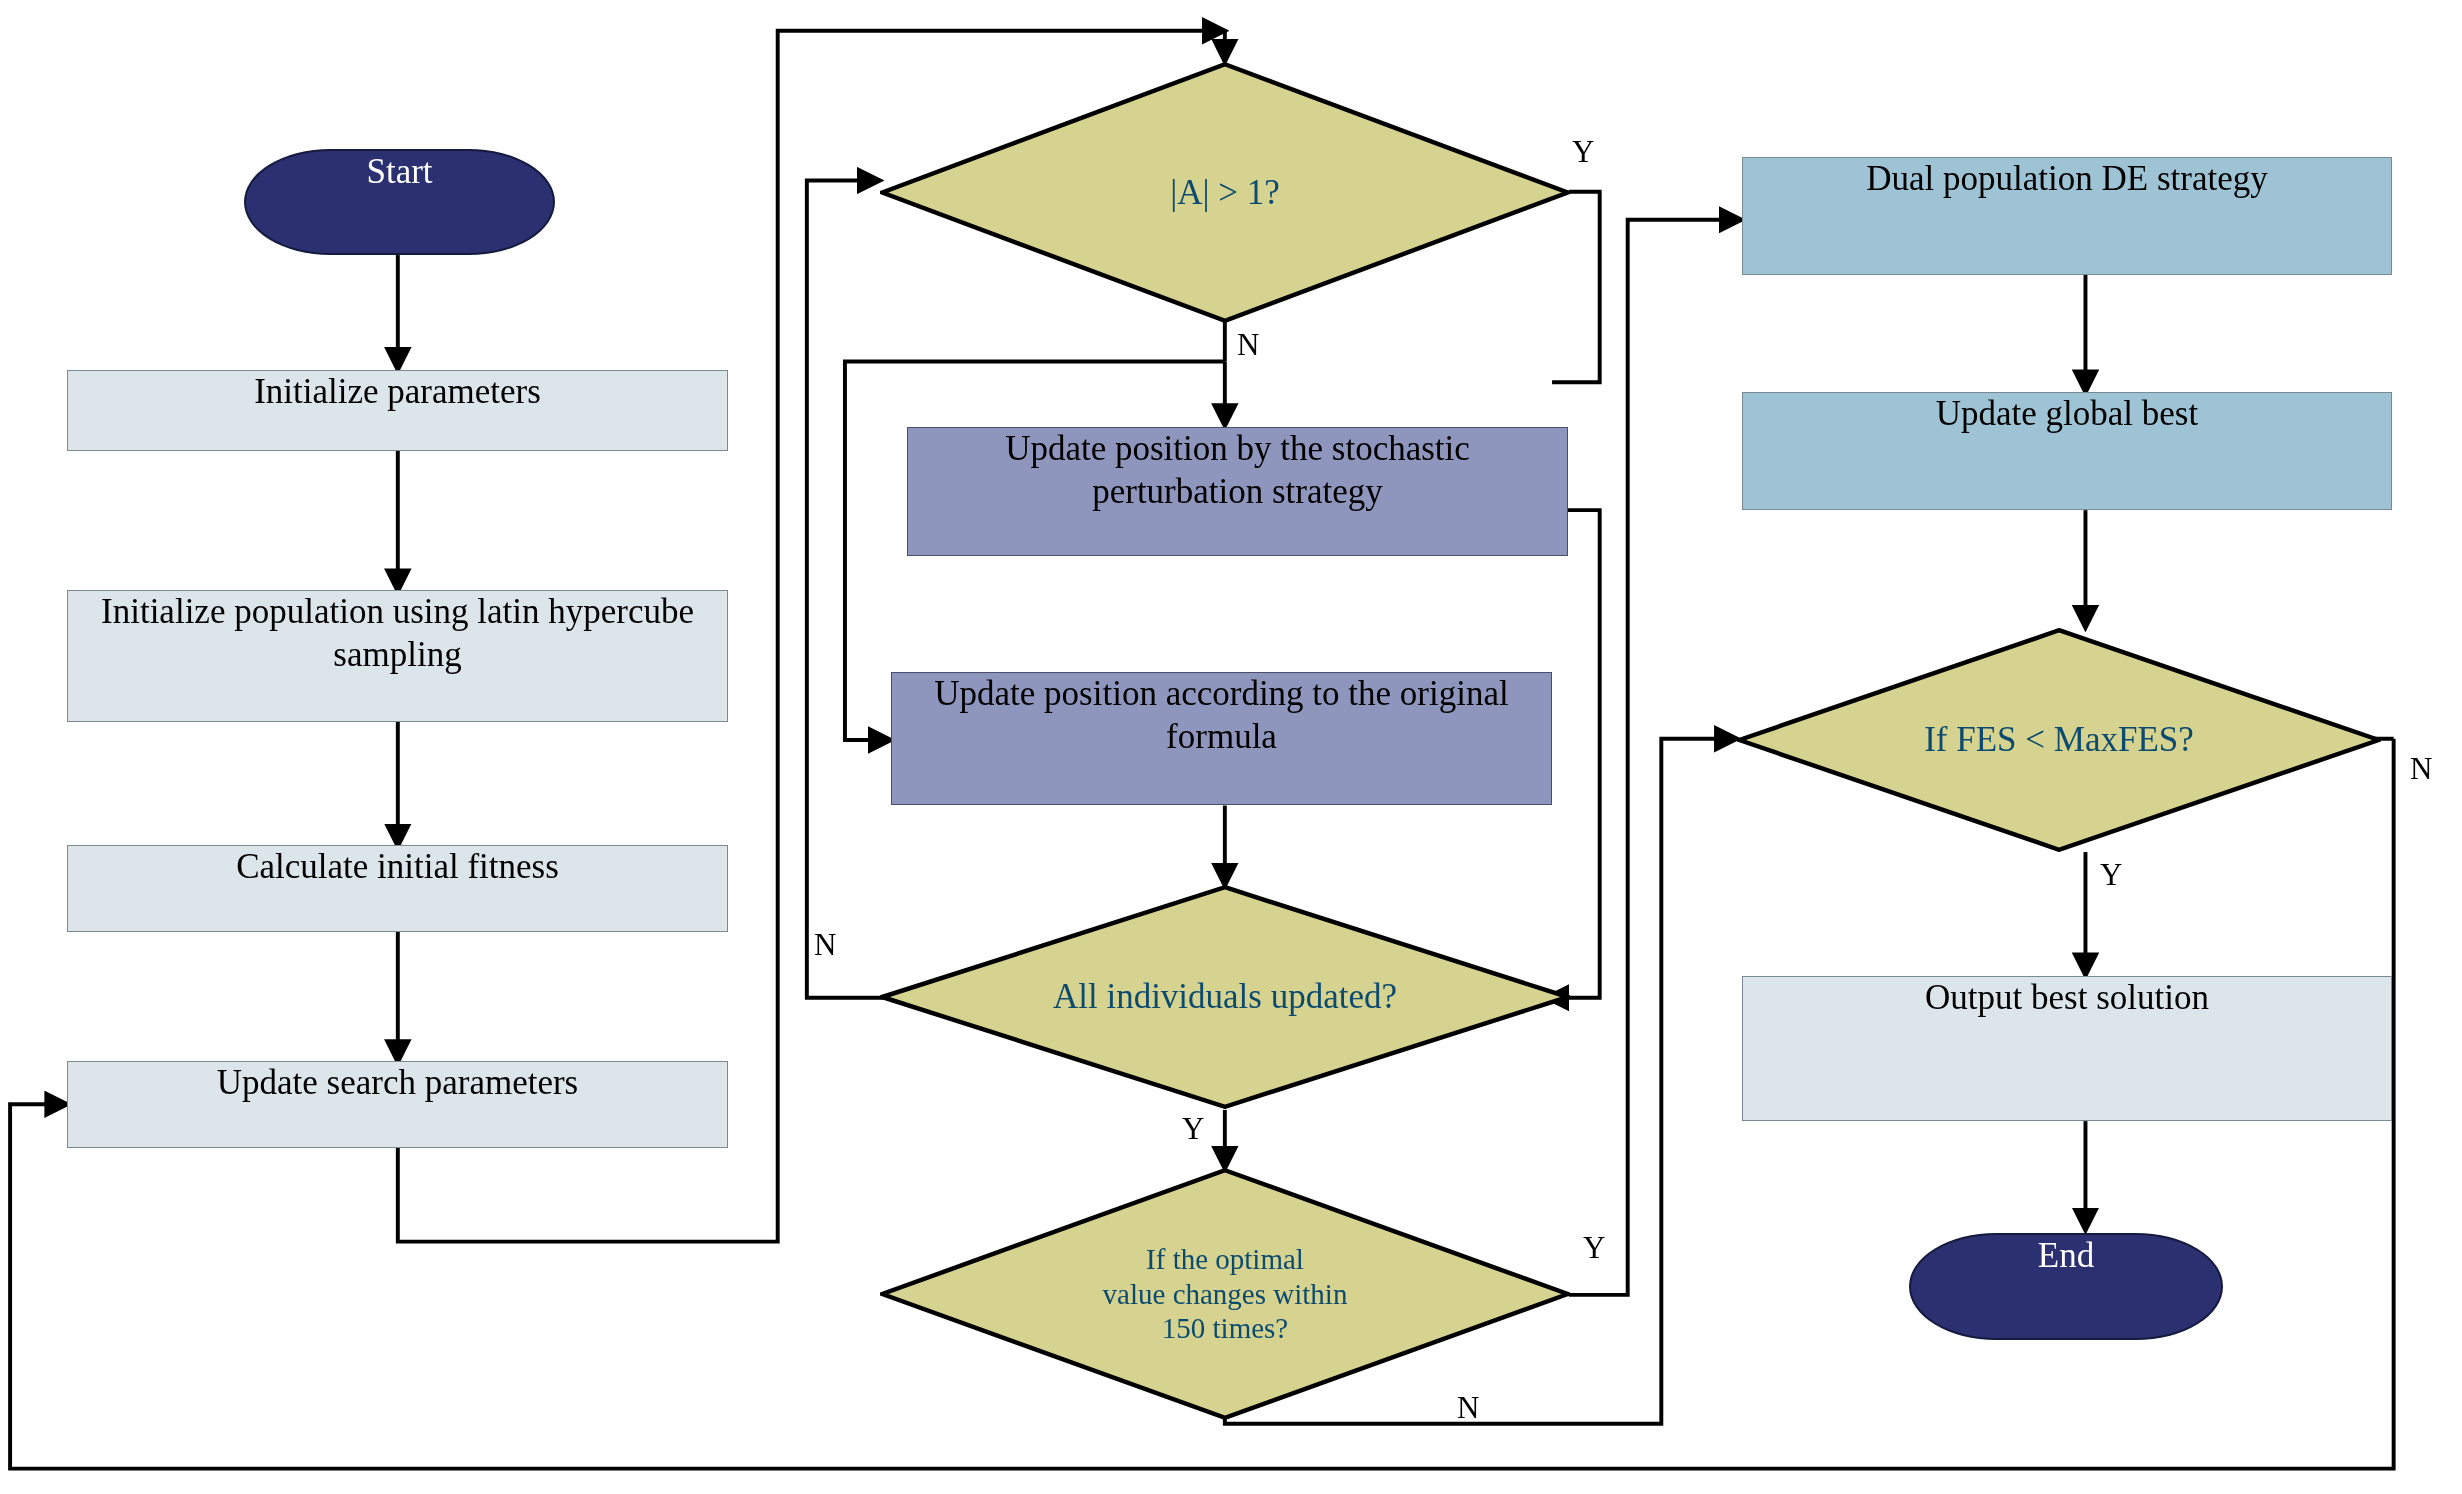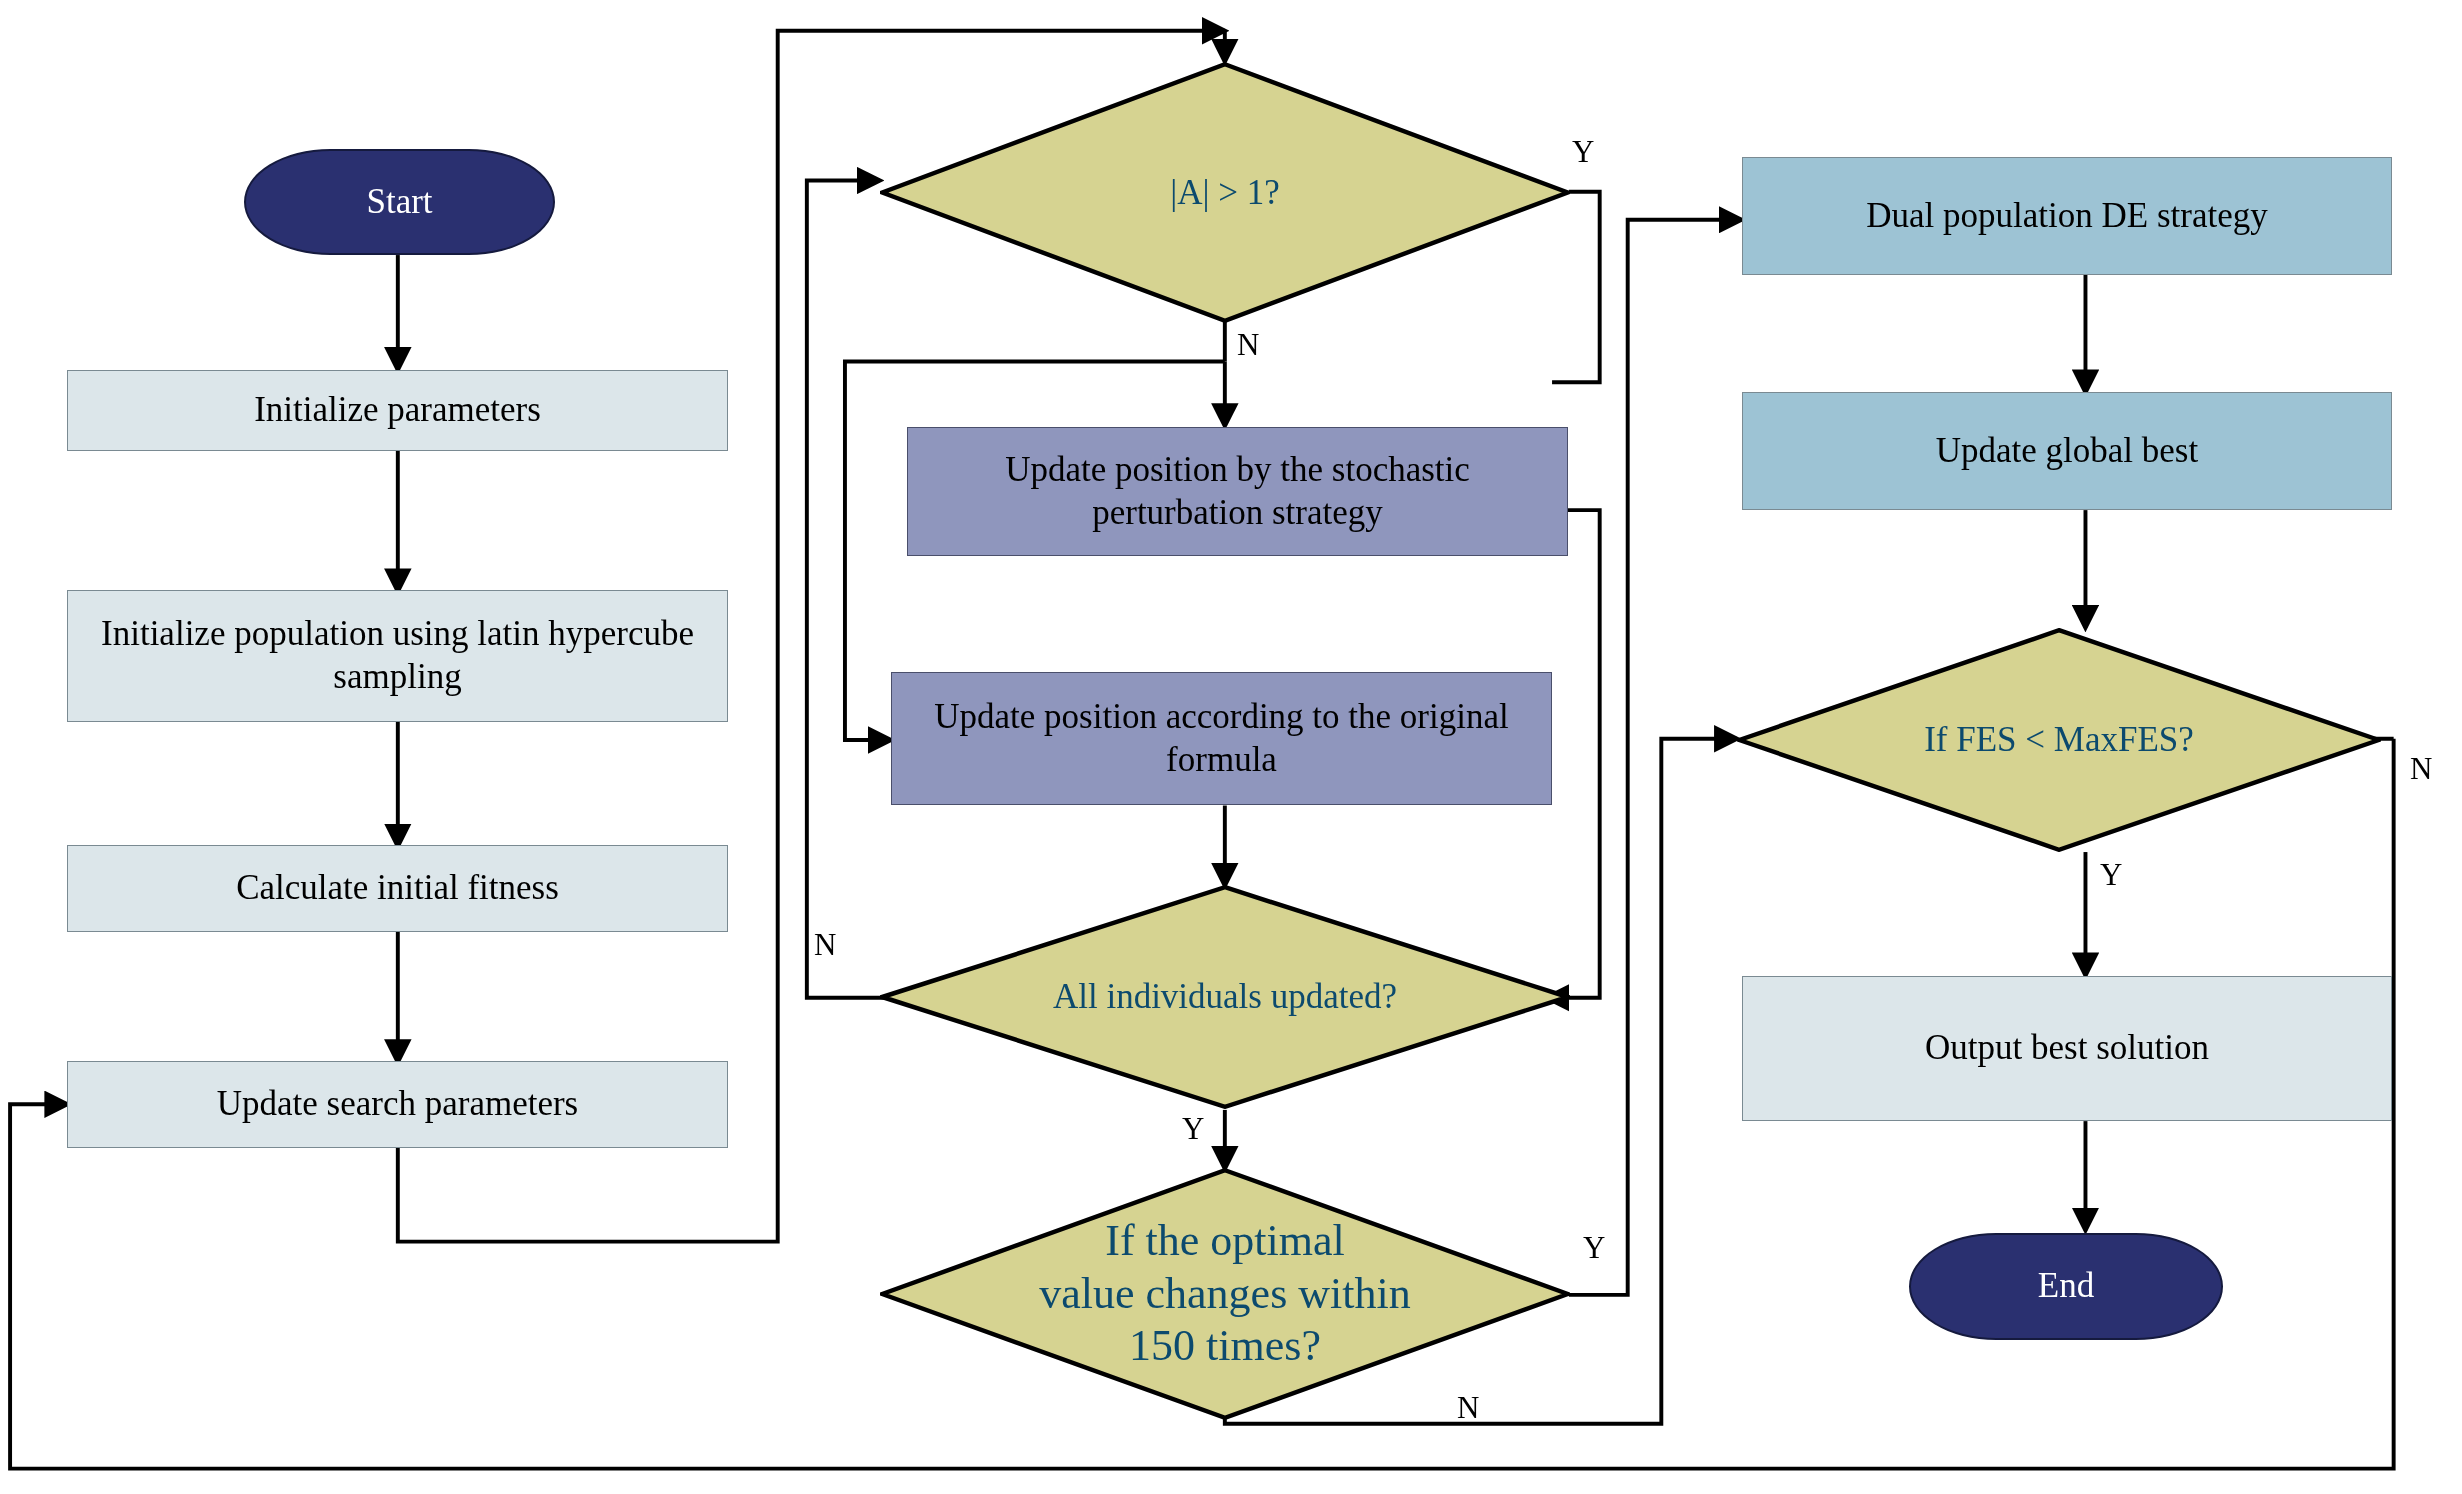--- a/index.html
+++ b/index.html
@@ -18,21 +18,20 @@
   svg#wires {
     position: absolute;
     left: 0; top: 0;
     width: 2462px;
     height: 1495px;
   }
   .node {
     position: absolute;
     box-sizing: border-box;
     display: flex;
-    align-items: center;
     justify-content: center;
     text-align: center;
     color: #000000;
     line-height: 1.22;
   }
   .node-rect {
     border: 1.7px solid #7a8a92;
   }
   .fill-lightblue { background: #dce6ea; }
   .fill-midblue   { background: #9dc3d4; border-color:#7a8a92; }
@@ -66,21 +65,21 @@
     pointer-events: none;
     white-space: pre-line;
   }
   .edge-label {
     position: absolute;
     color: #000;
     font-family: "Liberation Serif", "DejaVu Serif", serif;
     font-size: 28px;
   }
   .t62 { font-size: 35px; }
-  .t58 { font-size: 44px; }
+  .t58 { font-size: 29px; }
   .t56 { font-size: 31px; }
 </style>
 </head>
 <body>
 
 <div id="canvas">
 
   <svg id="wires" viewBox="0 0 4394 2667" preserveAspectRatio="none">
     <defs>
       <marker id="arrow" viewBox="0 0 12 12" refX="10" refY="6" markerWidth="7" markerHeight="7" orient="auto-start-reverse">

